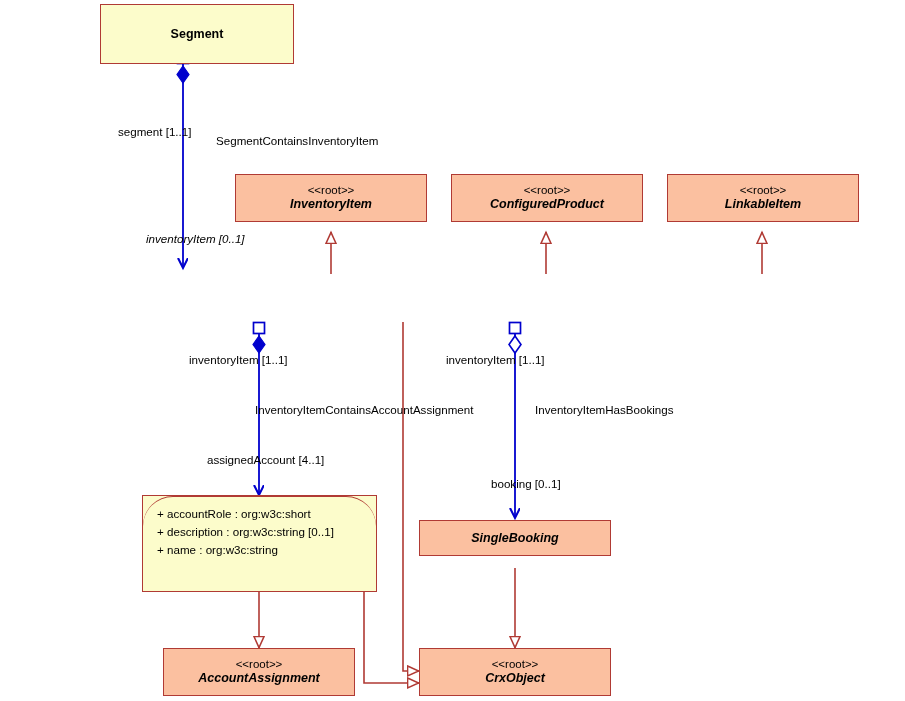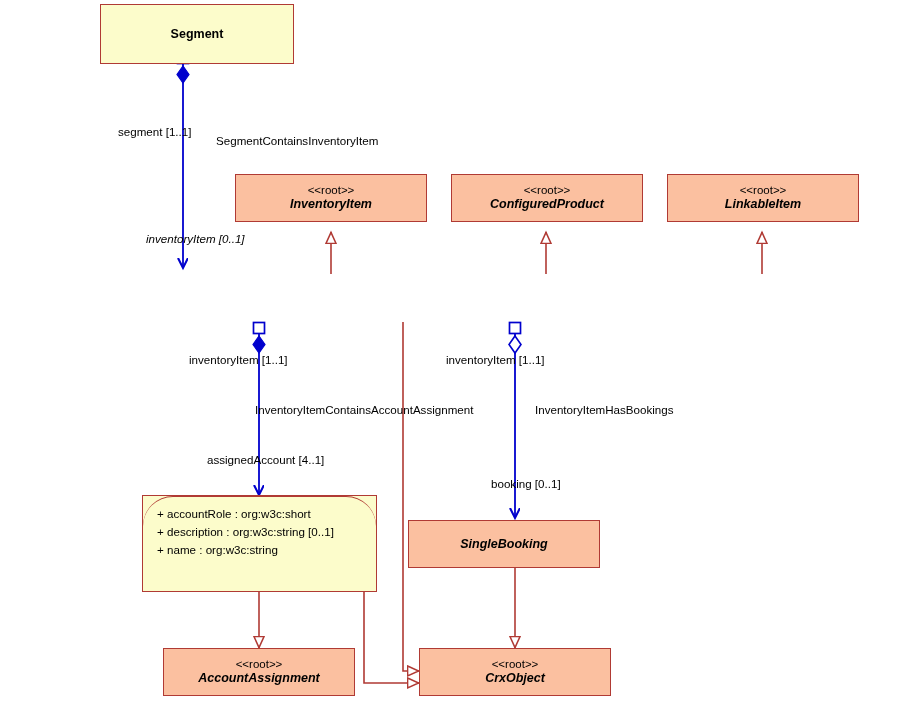--- a/index.html
+++ b/index.html
@@ -130,21 +130,21 @@
 
 
   <div class="node yellow" style="left:142px;top:495px;width:235px;height:97px;">
     <div class="attr-sep attrs">
       <div>+ accountRole : org:w3c:short</div>
       <div>+ description : org:w3c:string [0..1]</div>
       <div>+ name : org:w3c:string</div>
     </div>
   </div>
 
-  <div class="node salmon" style="left:408px;top:520px;width:192px;height:48px;">
+  <div class="node salmon" style="left:419px;top:520px;width:192px;height:36px;">
     <div class="titlebox">
       <div class="title italic">SingleBooking</div>
     </div>
   </div>
 
   <div class="node salmon" style="left:163px;top:648px;width:192px;height:48px;">
     <div class="titlebox">
       <div class="stereo">&lt;&lt;root&gt;&gt;</div>
       <div class="title italic">AccountAssignment</div>
     </div>

